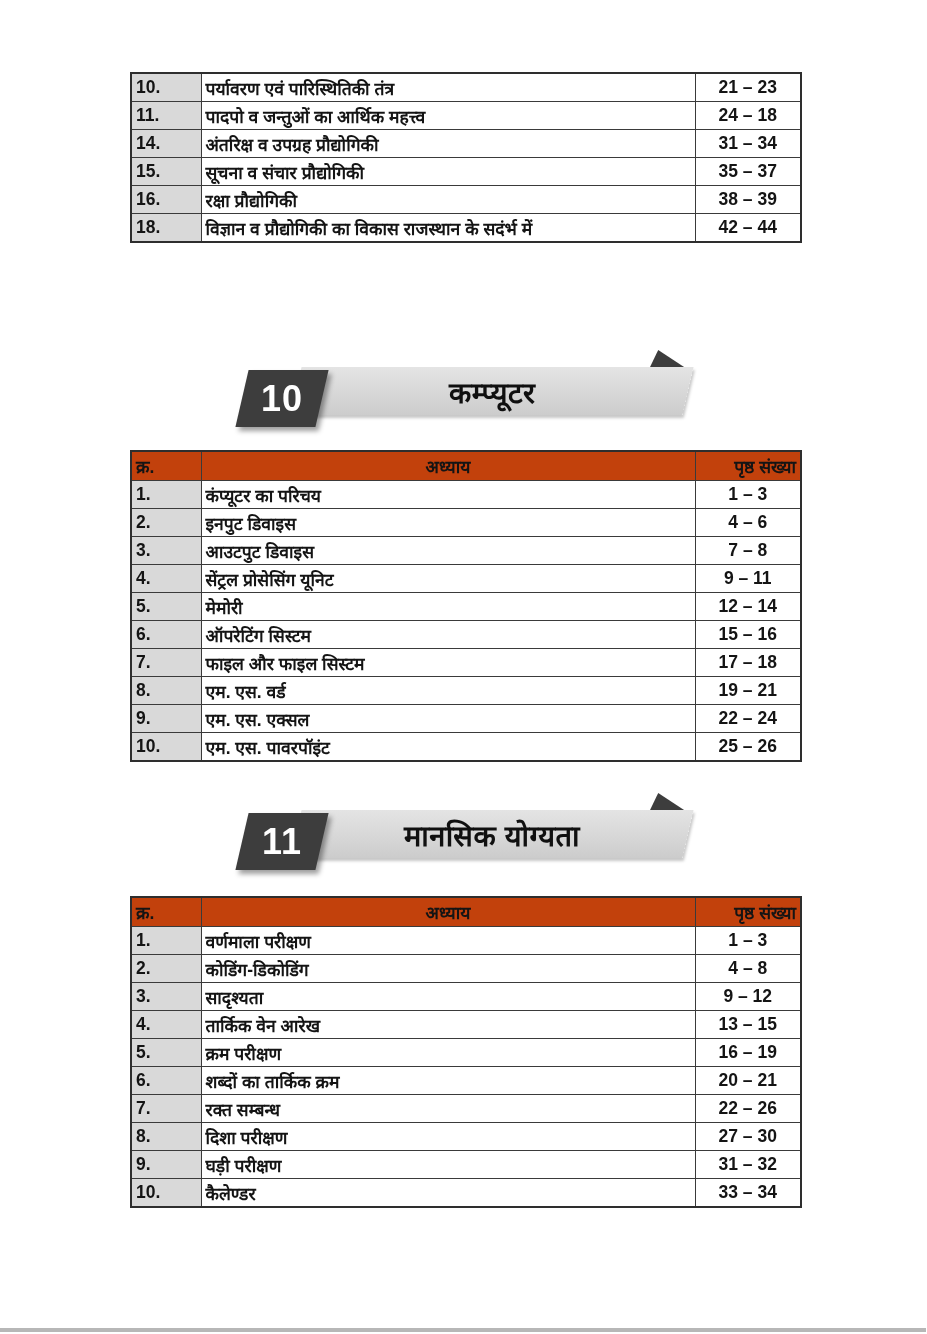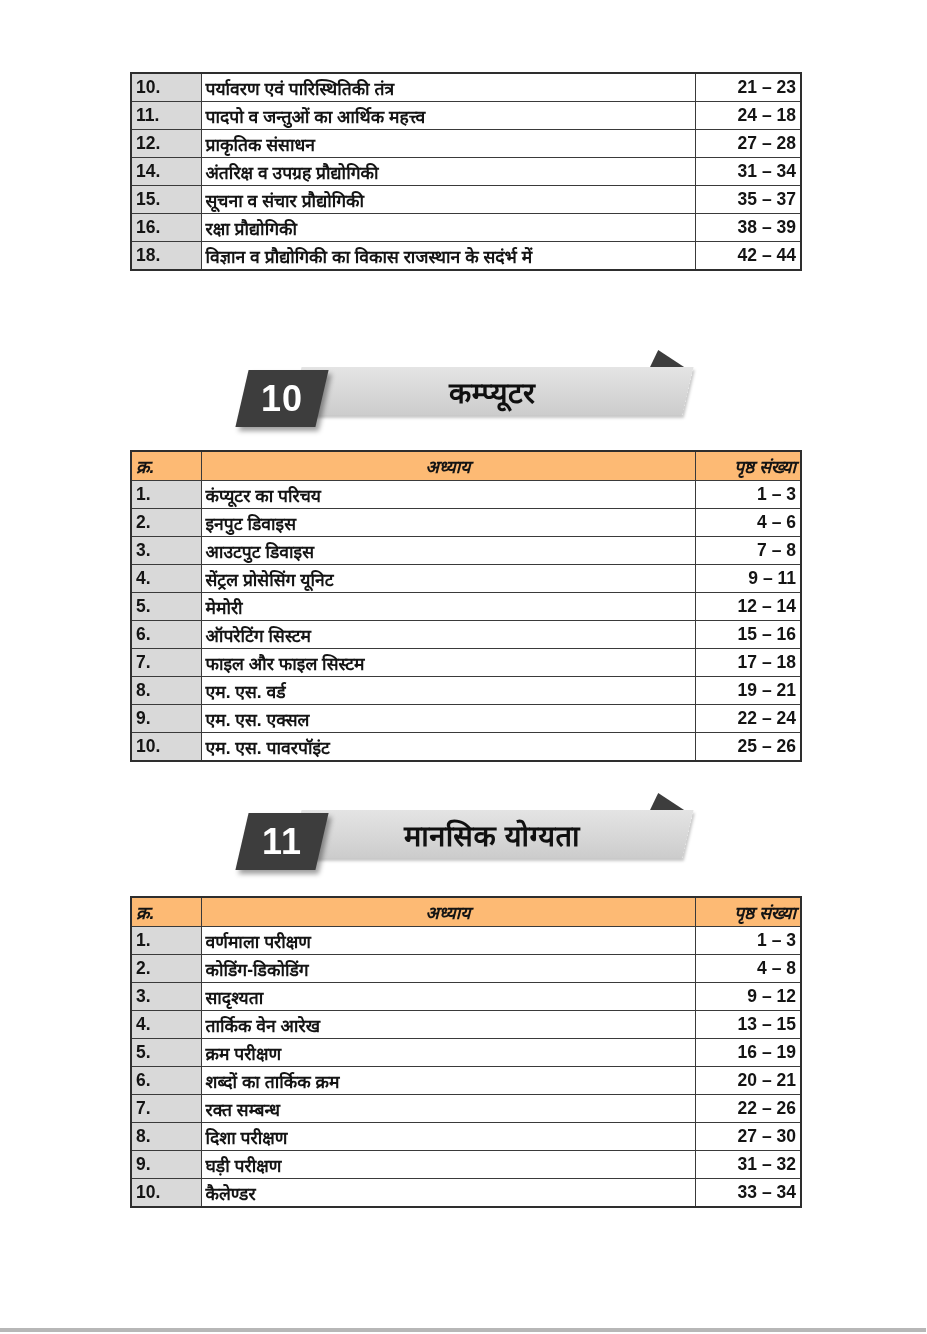--- a/index.html
+++ b/index.html
@@ -17,28 +17,28 @@
   }
   #table-continued { top:72px; }
   #table-computer  { top:450px; }
   #table-mental    { top:896px; }
 
   table.toc th, table.toc td {
     border:1.6px solid #3a3a3a;
     font-size:17.5px; font-weight:bold; color:#141414;
     height:27px; padding:0 4px; overflow:hidden; white-space:nowrap;
   }
-  table.toc thead th { background:#fdba74; height:28px;font-style:italic; }
+  table.toc thead th { background:#c2410c; height:28px; }
   th.h-num    { text-align:left;  padding-left:11px; }
   th.h-chapter{ text-align:center; }
   th.h-pages  { text-align:right; font-size:16.5px; }
 
   td.col-num    { background:#d9d9d9; text-align:left; padding-left:11px; }
   td.col-chapter{ text-align:left; padding-left:17px;margin-top:36px; }
-  td.col-pages  { text-align:right; }
+  td.col-pages  { text-align:center; }
 
   
   .section-banner { position:absolute; left:230px; width:465px; height:84px; }
   #banner-10 { top:350px; }
   #banner-11 { top:793px; }
 
   .ribbon {
     position:absolute; left:66px; top:17px; width:392px; height:48px;
     background:linear-gradient(180deg,#e4e4e4 0%,#d6d6d6 60%,#cccccc 100%);
     transform:skewX(-13deg);
@@ -85,25 +85,20 @@
     <tbody>
         <tr>
           <td class="col-num">10.</td>
           <td class="col-chapter">पर्यावरण एवं पारिस्थितिकी तंत्र</td>
           <td class="col-pages">21 – 23</td>
         </tr>
         <tr>
           <td class="col-num">11.</td>
           <td class="col-chapter">पादपो व जन्तुओं का आर्थिक महत्त्व</td>
           <td class="col-pages">24 – 18</td>
-        </tr>
-        <tr>
-          <td class="col-num">12.</td>
-          <td class="col-chapter">प्राकृतिक संसाधन</td>
-          <td class="col-pages">27 – 28</td>
         </tr>
         <tr>
           <td class="col-num">14.</td>
           <td class="col-chapter">अंतरिक्ष व उपग्रह प्रौद्योगिकी</td>
           <td class="col-pages">31 – 34</td>
         </tr>
         <tr>
           <td class="col-num">15.</td>
           <td class="col-chapter">सूचना व संचार प्रौद्योगिकी</td>
           <td class="col-pages">35 – 37</td>

